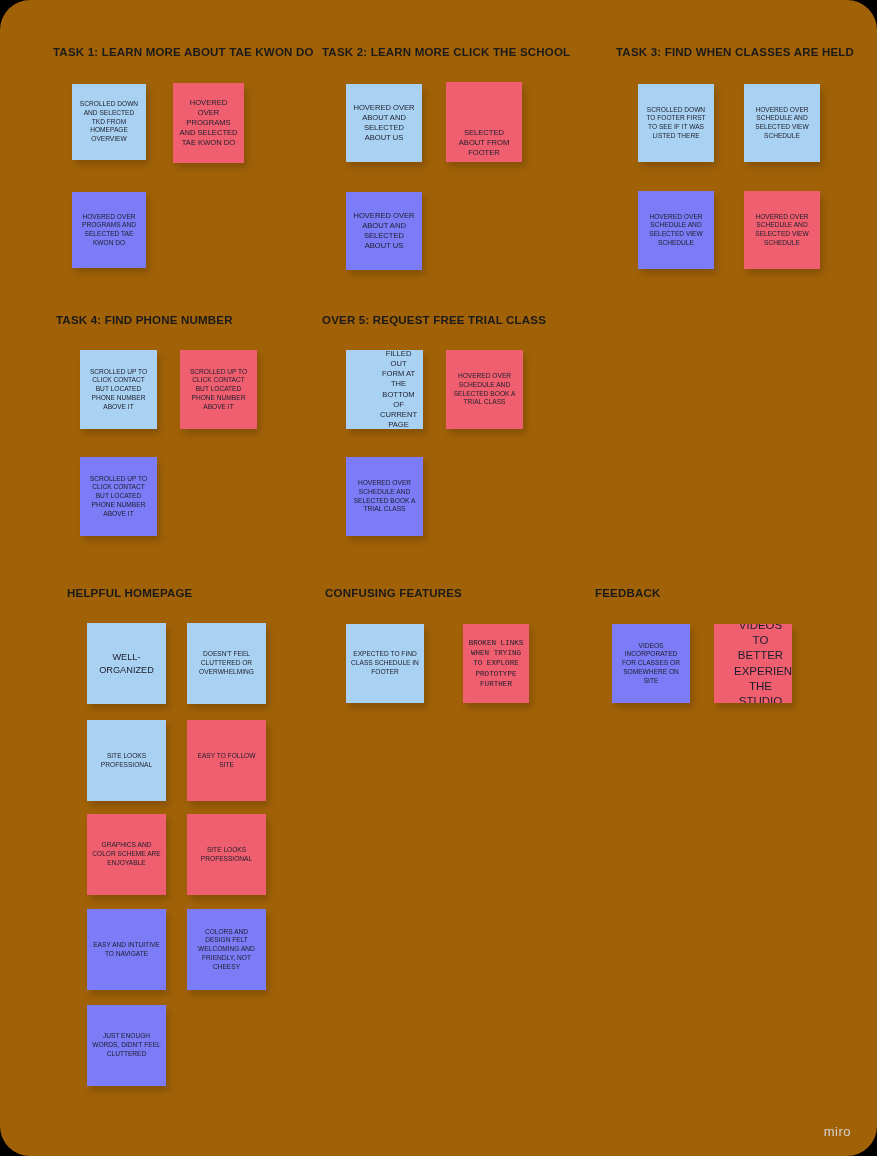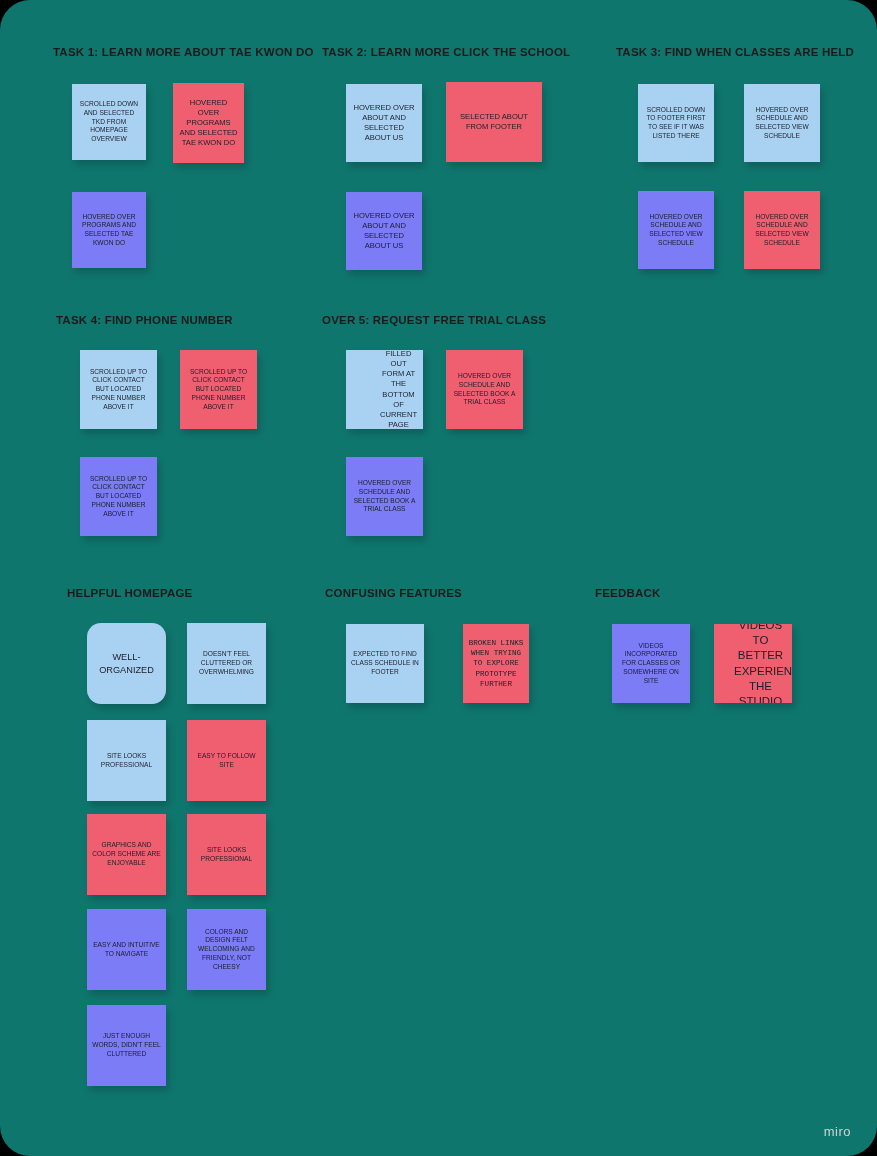--- a/index.html
+++ b/index.html
@@ -11,21 +11,21 @@
     width: 877px;
     height: 1156px;
     font-family: "Liberation Sans", sans-serif;
     overflow: hidden;
   }
   #board {
     position: absolute;
     left: 0; top: 0;
     width: 877px;
     height: 1156px;
-    background: #0f766e;
+    background: #a16207;
     border-radius: 30px;
     overflow: hidden;
   }
   .section-title {
     position: absolute;
     font-size: 11.5px;
     font-weight: bold;
     color: #1a1a1a;
     letter-spacing: 0.2px;
     white-space: nowrap;
@@ -79,21 +79,21 @@
     <span class="txt">HOVERED OVER PROGRAMS AND SELECTED TAE KWON DO</span>
     </div>
   <div class="note c-purple fs-sm" style="left:72px; top:192px; width:74px; height:76px;">
     <span class="txt">HOVERED OVER PROGRAMS AND  SELECTED TAE KWON DO</span>
     </div>
 
   <div class="section-title" style="left:322px; top:46px;">TASK 2: LEARN MORE CLICK THE SCHOOL</div>
   <div class="note c-blue fs-md" style="left:346px; top:84px; width:76px; height:78px;">
     <span class="txt">HOVERED OVER ABOUT AND SELECTED ABOUT US</span>
     </div>
-  <div class="note c-red fs-md" style="left:446px; top:82px; width:96px; height:80px;">
+  <div class="note c-red fs-md" style="left:446px; top:82px; width:76px; height:80px;align-items:flex-end;">
     <span class="txt">SELECTED ABOUT FROM FOOTER</span>
     </div>
   <div class="note c-purple fs-md" style="left:346px; top:192px; width:76px; height:78px;">
     <span class="txt">HOVERED OVER ABOUT AND SELECTED ABOUT US</span>
     </div>
 
   <div class="section-title" style="left:616px; top:46px;">TASK 3: FIND WHEN CLASSES ARE HELD</div>
   <div class="note c-blue fs-sm" style="left:638px; top:84px; width:76px; height:78px;">
     <span class="txt">SCROLLED DOWN TO FOOTER FIRST TO SEE IF IT WAS LISTED THERE</span>
     </div>
@@ -123,21 +123,21 @@
     <span class="txt">FILLED OUT FORM AT THE BOTTOM OF CURRENT PAGE</span>
     </div>
   <div class="note c-red fs-sm" style="left:446px; top:350px; width:77px; height:79px;">
     <span class="txt">HOVERED OVER SCHEDULE AND SELECTED BOOK A TRIAL CLASS</span>
     </div>
   <div class="note c-purple fs-sm" style="left:346px; top:457px; width:77px; height:79px;">
     <span class="txt">HOVERED OVER SCHEDULE AND SELECTED BOOK A TRIAL CLASS</span>
     </div>
 
   <div class="section-title" style="left:67px; top:587px;">HELPFUL HOMEPAGE</div>
-  <div class="note c-blue fs-lg" style="left:87px; top:623px; width:79px; height:81px;border-radius:14px;">
+  <div class="note c-blue fs-lg" style="left:87px; top:623px; width:79px; height:81px;">
     <span class="txt">WELL-ORGANIZED</span>
     </div>
   <div class="note c-blue fs-sm" style="left:187px; top:623px; width:79px; height:81px;">
     <span class="txt">DOESN'T FEEL CLUTTERED OR OVERWHELMING</span>
     </div>
   <div class="note c-blue fs-sm" style="left:87px; top:720px; width:79px; height:81px;">
     <span class="txt">SITE LOOKS PROFESSIONAL</span>
     </div>
   <div class="note c-red fs-sm" style="left:187px; top:720px; width:79px; height:81px;">
     <span class="txt">EASY TO FOLLOW SITE</span>

